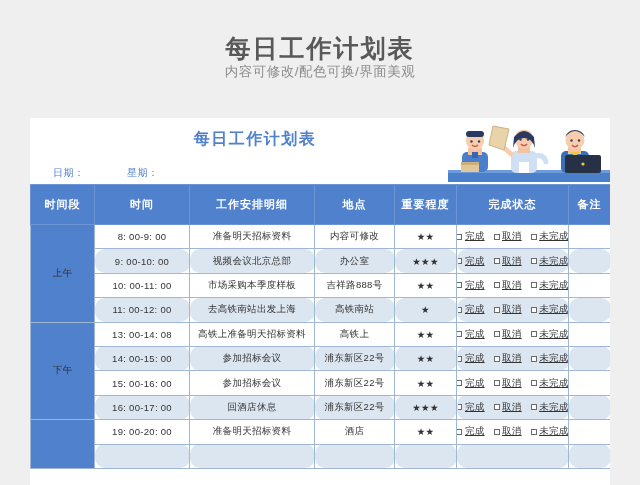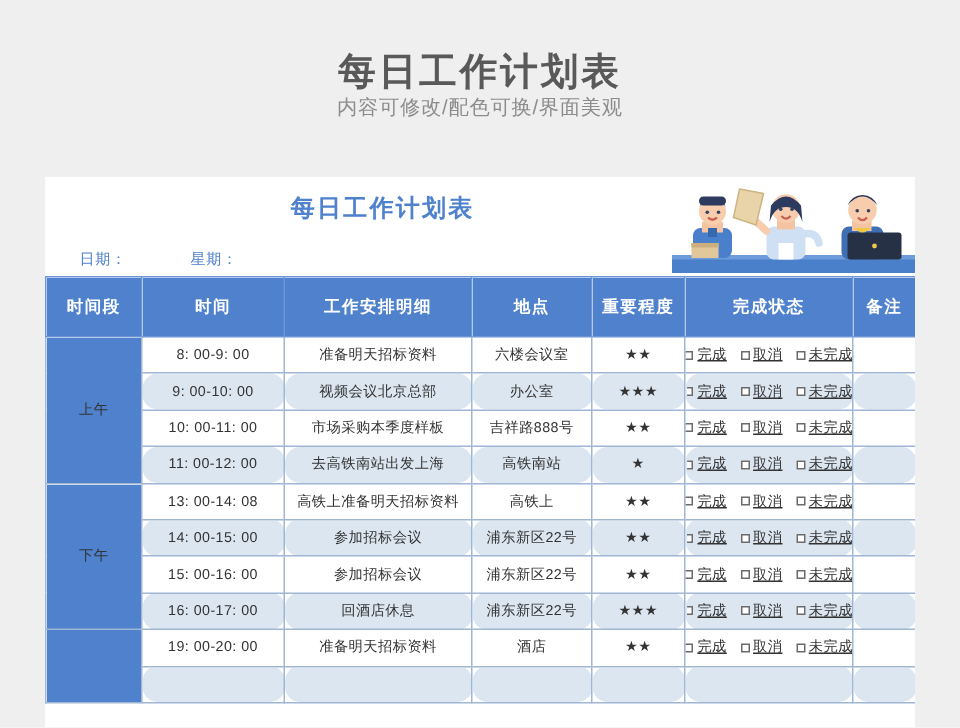--- a/index.html
+++ b/index.html
@@ -191,21 +191,21 @@
           <th>重要程度</th>
           <th>完成状态</th>
           <th>备注</th>
         </tr>
       </thead>
       <tbody id="plan-body">
           <tr class="odd">
             <td class="period" rowspan="4">上午</td>
             <td class="time">8: 00-9: 00</td>
             <td class="detail">准备明天招标资料</td>
-            <td class="place">六楼会议室</td>
+            <td class="place">内容可修改</td>
             <td class="stars">★★</td>
             <td class="status">
               <div class="status-wrap">
                 <span class="cb">
                   <i></i>
                   <span>完成</span>
                 </span>
                 <span class="cb">
                   <i></i>
                   <span>取消</span>

